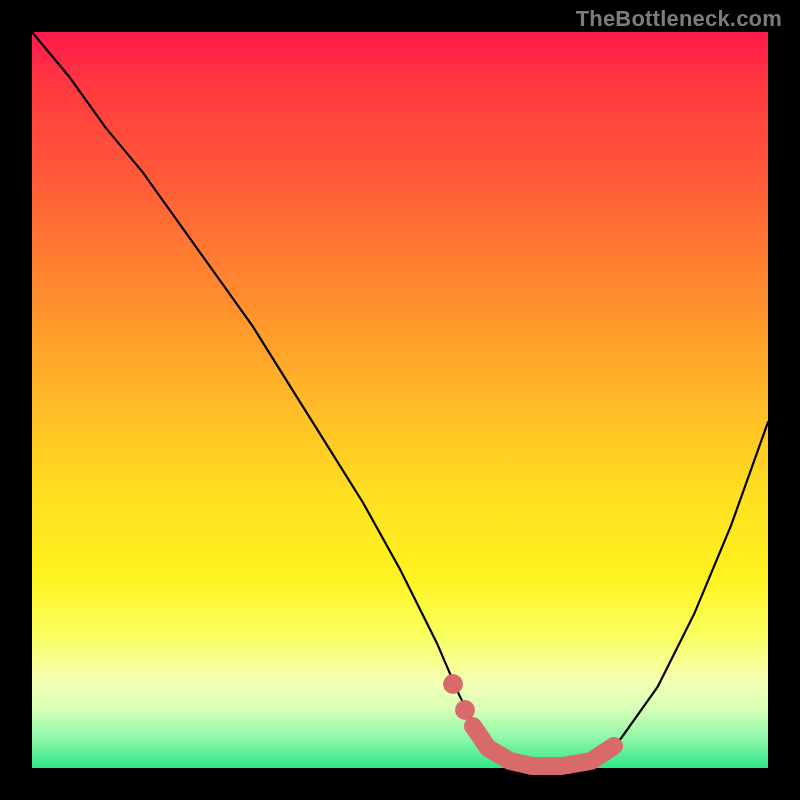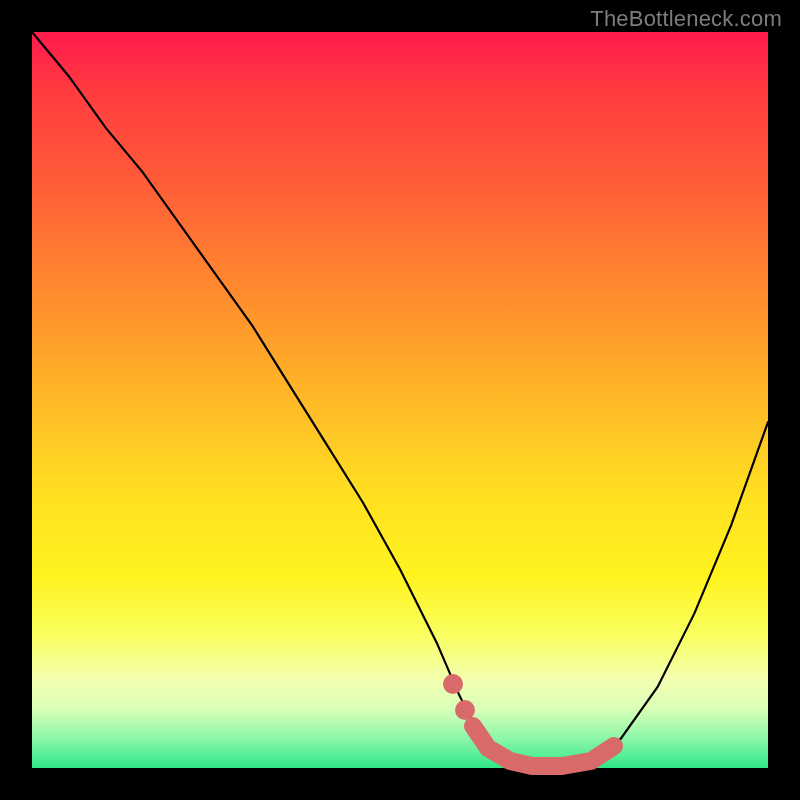--- a/index.html
+++ b/index.html
@@ -42,20 +42,21 @@
     );
   }
   .watermark {
     position: absolute;
     top: 6px;
     right: 18px;
     color: #7c7c7c;
     font-size: 22px;
     letter-spacing: 0.2px;
     user-select: none;
+    font-weight: bold;
   }
   svg.curves {
     position: absolute;
     left: 0;
     top: 0;
     width: 736px;
     height: 736px;
     overflow: visible;
   }
   .black-curve {

